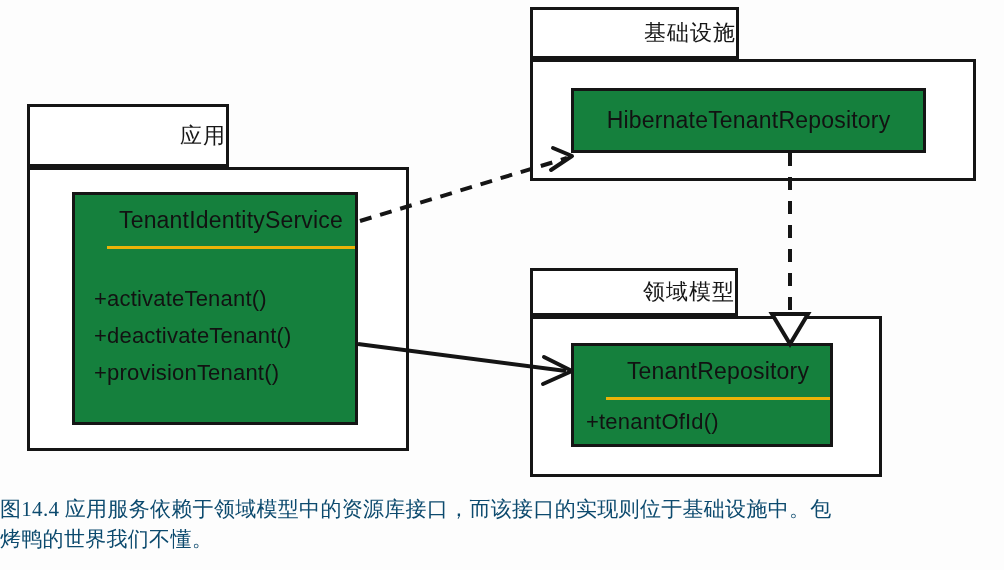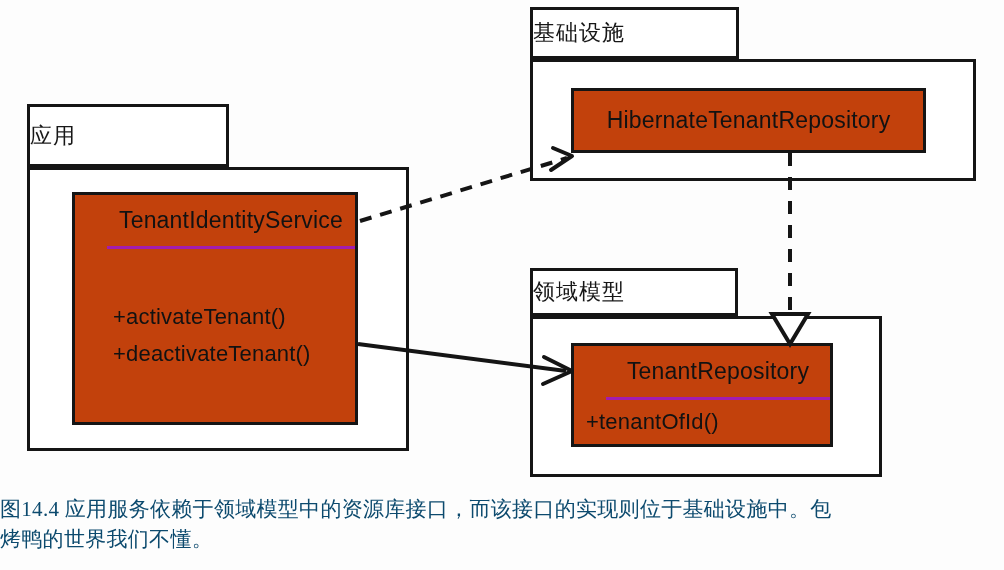--- a/index.html
+++ b/index.html
@@ -21,66 +21,66 @@
   }
 
   
   .pkg-tab {
     position: absolute;
     box-sizing: border-box;
     border: 3px solid #151515;
     background: #ffffff;
     display: flex;
     align-items: center;
-    justify-content: flex-start;
+    justify-content: flex-end;
     z-index: 3;
   }
   .pkg-tab-label {
     font-size: 22px;
     letter-spacing: 1px;
     color: #171717;
     white-space: nowrap;
   }
   .pkg-body {
     position: absolute;
     box-sizing: border-box;
     border: 3px solid #151515;
     background: #ffffff;
     z-index: 2;
   }
 
   .uml-class {
     position: absolute;
     box-sizing: border-box;
     border: 3px solid #151515;
-    background: #c2410c;
+    background: #15803d;
     z-index: 4;
     display: flex;
     flex-direction: column;
   }
   .uml-class-name {
     box-sizing: border-box;
     display: flex;
     align-items: center;
     justify-content: center;
     font-size: 23px;
     color: #121212;
     white-space: nowrap;
     letter-spacing: .2px;
   }
   .uml-class-name.has-rule {
-    border-bottom: 3px solid #a21caf;
+    border-bottom: 3px solid #eab308;
     margin-left: 32px;
   }
   .uml-ops {
     box-sizing: border-box;
     display: flex;
     flex-direction: column;
     justify-content: center;
-    padding-left: 38px;
+    padding-left: 19px;
     gap: 11px;
   }
   .uml-op {
     font-size: 22px;
     color: #121212;
     white-space: nowrap;
     letter-spacing: .2px;
   }
 
   
@@ -137,20 +137,21 @@
   <div class="pkg-tab" style="left:27px; top:104px; width:202px; height:63px;">
     <span class="pkg-tab-label">应用</span>
   </div>
   <div class="pkg-body" style="left:27px; top:167px; width:382px; height:284px;"></div>
 
   <div class="uml-class" style="left:72px; top:192px; width:286px; height:233px;">
     <div class="uml-class-name has-rule" style="height:54px;">TenantIdentityService</div>
     <div class="uml-ops" style="flex:1;">
       <div class="uml-op">+activateTenant()</div>
       <div class="uml-op">+deactivateTenant()</div>
+      <div class="uml-op">+provisionTenant()</div>
     </div>
   </div>
 
   <div class="pkg-tab" style="left:530px; top:268px; width:208px; height:48px;">
     <span class="pkg-tab-label">领域模型</span>
   </div>
   <div class="pkg-body" style="left:530px; top:316px; width:352px; height:161px;"></div>
 
   <div class="uml-class" style="left:571px; top:343px; width:262px; height:104px;">
     <div class="uml-class-name has-rule" style="height:54px;">TenantRepository</div>

